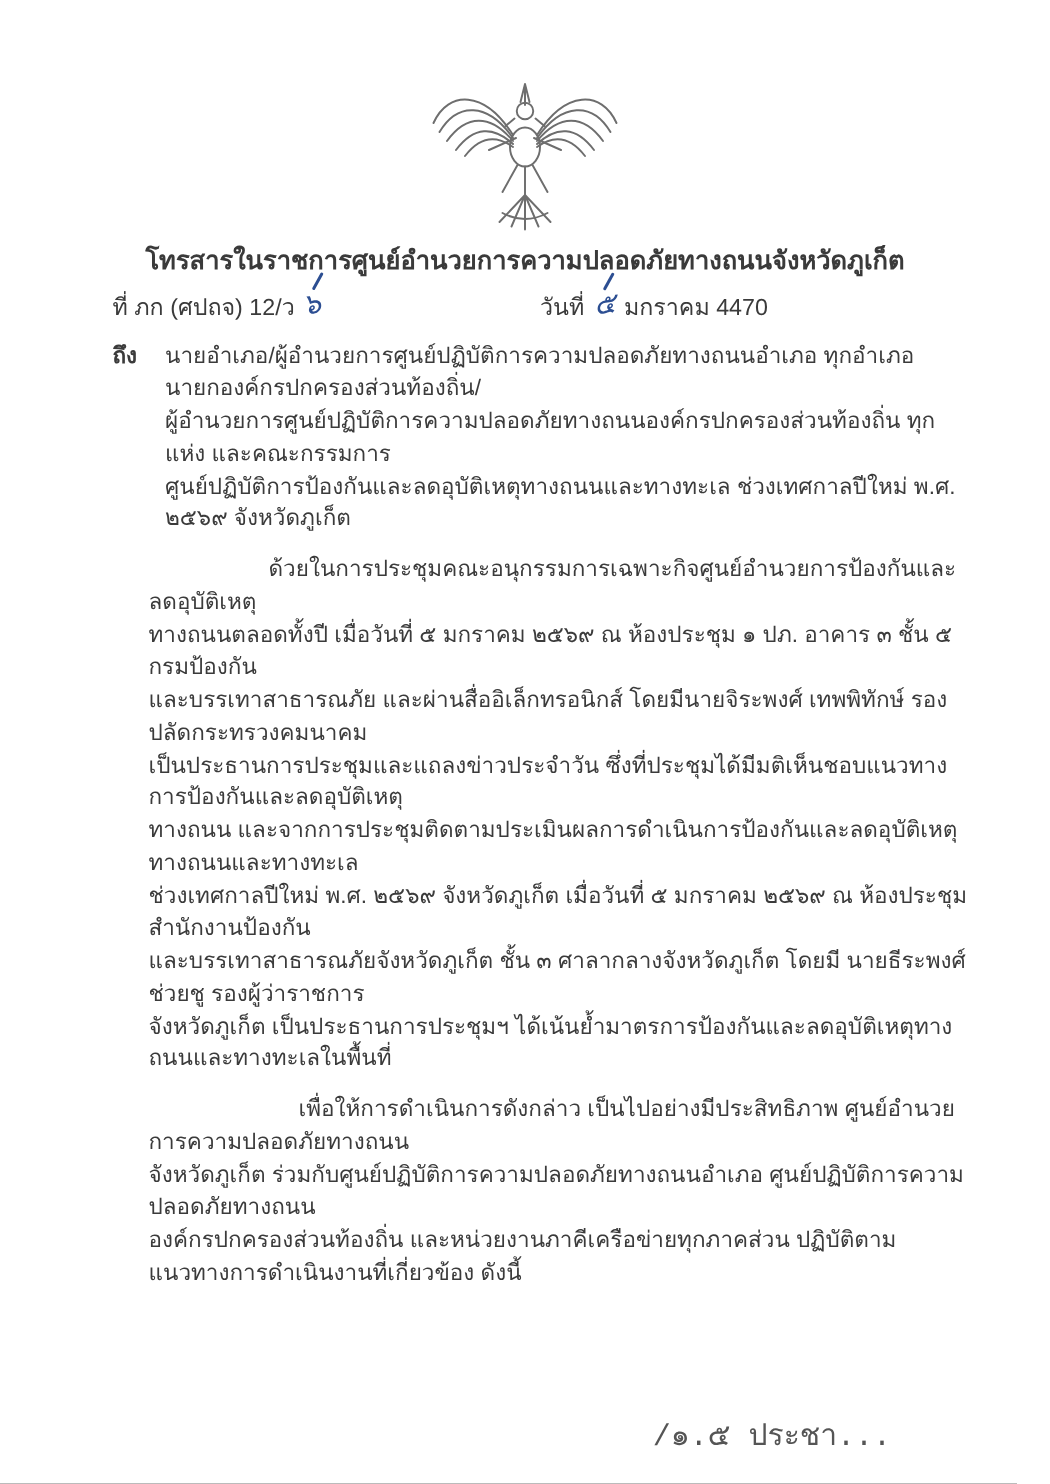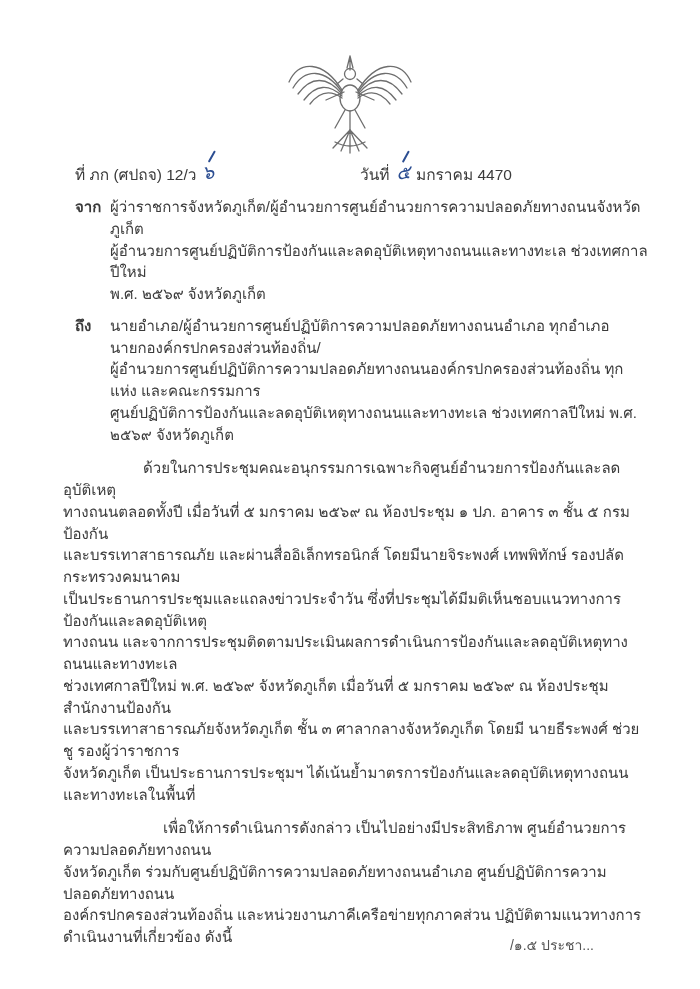--- a/index.html
+++ b/index.html
@@ -74,31 +74,32 @@
   .addr-label{
     font-weight:bold;
     width:35px;
     flex:0 0 35px;
   }
   .addr-text{
     flex:1;
     white-space:pre-line;
   }
   .para{
-    margin:12px 52px 0 63px;
+    margin:12px 52px 0 99px;
     white-space:pre-line;
     text-indent:80px;
   }
   .para.indent-lg{text-indent:100px;}
   .footer-note{
     position:absolute;
     right:106px;
-    bottom:34px;
-    font-size:14px;
+    bottom:16px;
+    font-size:20px;
     color:#555;
+    font-family:Liberation Mono, monospace;
   }
 </style>
 </head>
 <body>
 
 <div class="page">
 
   <div class="emblem-wrap">
     <svg width="130" height="102" viewBox="0 0 130 102">
       <g stroke="#6e6e6e" fill="none" stroke-width="1.3" stroke-linecap="round">
@@ -125,37 +126,32 @@
 
         <path d="M60,56 L50,74 M70,56 L80,74"></path>
         <path d="M65,57 L65,76"></path>
 
         <path d="M65,76 L48,94 M65,76 L56,97 M65,76 L65,99 M65,76 L74,97 M65,76 L82,94"></path>
         <path d="M50,88 Q65,96 80,88"></path>
       </g>
     </svg>
   </div>
 
+  <div class="doc-title">โทรสารในราชการศูนย์อำนวยการความปลอดภัยทางถนนจังหวัดภูเก็ต</div>
 
 
   <div class="refline">
     <span>
       <span>ที่ ภก (ศปถจ) 12/ว</span><span class="hand">๖</span>
     </span>
     <span class="dateline">
       <span>วันที่</span><span class="hand">๕</span><span>มกราคม 4470</span>
     </span>
   </div>
 
-  <div class="addr-row">
-    <span class="addr-label">จาก</span>
-    <div class="addr-text">ผู้ว่าราชการจังหวัดภูเก็ต/ผู้อำนวยการศูนย์อำนวยการความปลอดภัยทางถนนจังหวัดภูเก็ต
-ผู้อำนวยการศูนย์ปฏิบัติการป้องกันและลดอุบัติเหตุทางถนนและทางทะเล ช่วงเทศกาลปีใหม่
-พ.ศ. ๒๕๖๙ จังหวัดภูเก็ต</div>
-  </div>
 
   <div class="addr-row">
     <span class="addr-label">ถึง</span>
     <div class="addr-text">นายอำเภอ/ผู้อำนวยการศูนย์ปฏิบัติการความปลอดภัยทางถนนอำเภอ ทุกอำเภอ นายกองค์กรปกครองส่วนท้องถิ่น/
 ผู้อำนวยการศูนย์ปฏิบัติการความปลอดภัยทางถนนองค์กรปกครองส่วนท้องถิ่น ทุกแห่ง และคณะกรรมการ
 ศูนย์ปฏิบัติการป้องกันและลดอุบัติเหตุทางถนนและทางทะเล ช่วงเทศกาลปีใหม่ พ.ศ. ๒๕๖๙ จังหวัดภูเก็ต</div>
   </div>
 
   <div class="para">ด้วยในการประชุมคณะอนุกรรมการเฉพาะกิจศูนย์อำนวยการป้องกันและลดอุบัติเหตุ
 ทางถนนตลอดทั้งปี เมื่อวันที่ ๕ มกราคม ๒๕๖๙ ณ ห้องประชุม ๑ ปภ. อาคาร ๓ ชั้น ๕ กรมป้องกัน

